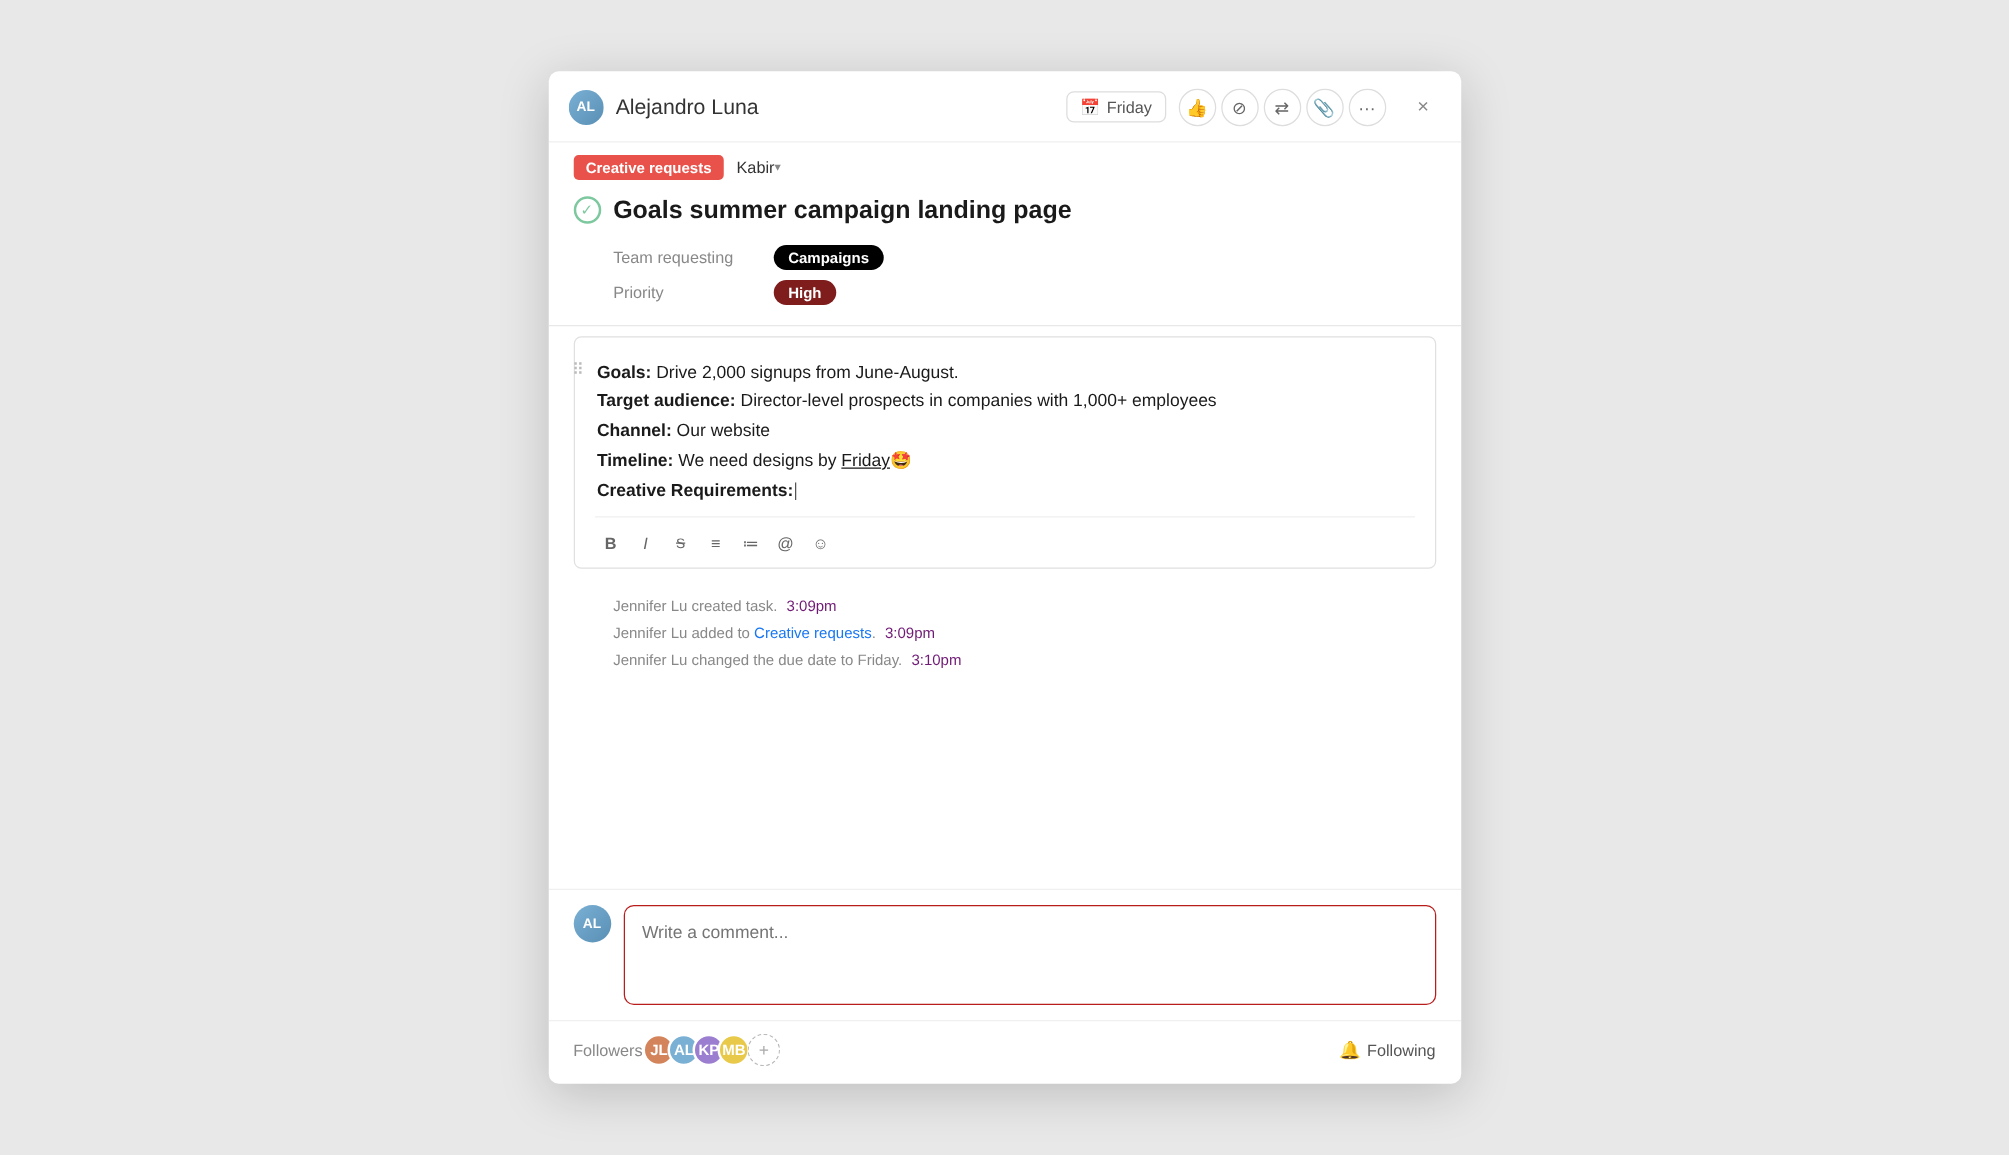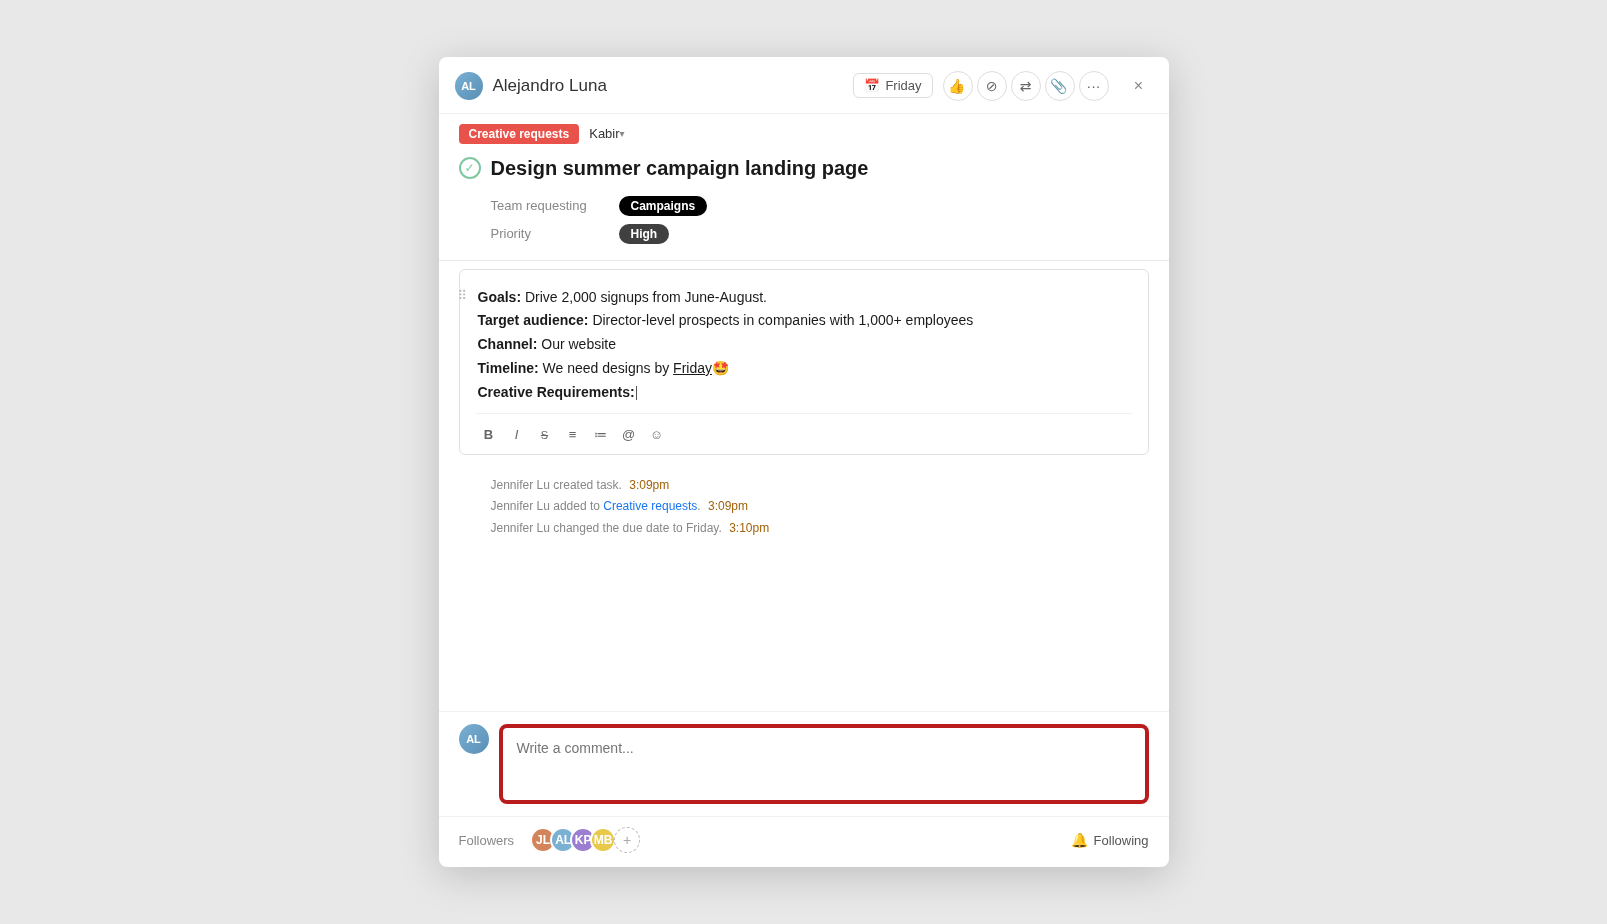--- a/index.html
+++ b/index.html
@@ -189,21 +189,21 @@
     .tag-campaigns {
       background: #000000;
       color: #fff;
       border-radius: 20px;
       padding: 3px 12px;
       font-size: 12px;
       font-weight: 600;
       cursor: pointer;
     }
     .tag-high {
-      background: #404040;
+      background: #7f1d1d;
       color: #fff;
       border-radius: 20px;
       padding: 3px 12px;
       font-size: 12px;
       font-weight: 600;
       cursor: pointer;
     }
 
     
     .divider {
@@ -272,21 +272,21 @@
     .activity-line {
       font-size: 12px;
       color: #888;
       line-height: 1.8;
     }
     .activity-link {
       color: #1877F2;
       text-decoration: none;
     }
     .activity-time {
-      color: #a16207;
+      color: #701a75;
       margin-left: 4px;
     }
 
     
     .comment-section {
       display: flex;
       align-items: flex-start;
       padding: 12px 20px 12px 20px;
       gap: 10px;
       border-top: 1px solid #f0f0f0;
@@ -300,21 +300,21 @@
       flex-shrink: 0;
       display: flex;
       align-items: center;
       justify-content: center;
       font-size: 11px;
       color: #fff;
       font-weight: 700;
     }
     .comment-input {
       flex: 1;
-      border: 4px solid #b91c1c;
+      border: 1px solid #b91c1c;
       border-radius: 8px;
       padding: 12px 14px;
       font-size: 14px;
       color: #aaa;
       min-height: 80px;
       resize: none;
       outline: none;
       font-family: inherit;
     }
 
@@ -322,21 +322,21 @@
     .followers-bar {
       display: flex;
       align-items: center;
       justify-content: space-between;
       padding: 10px 20px 14px 20px;
       border-top: 1px solid #f0f0f0;
     }
     .followers-left {
       display: flex;
       align-items: center;
-      gap: 16px;
+      gap: 0;
     }
     .followers-label {
       font-size: 13px;
       color: #888;
     }
     .followers-avatars {
       display: flex;
       align-items: center;
     }
     .follower-avatar {
@@ -409,21 +409,21 @@
   <div class="breadcrumb">
     <span class="breadcrumb-tag">Creative requests</span>
     <a class="breadcrumb-link">
       <span>Kabir</span>
       <span class="chevron-down">▾</span>
     </a>
   </div>
 
   <div class="task-title-row">
     <div class="check-circle">✓</div>
-    <h1 class="task-title">Design summer campaign landing page</h1>
+    <h1 class="task-title">Goals summer campaign landing page</h1>
   </div>
 
   <div class="fields-section">
     <div class="field-row">
       <span class="field-label">Team requesting</span>
       <span class="tag-campaigns">Campaigns</span>
     </div>
     <div class="field-row">
       <span class="field-label">Priority</span>
       <span class="tag-high">High</span>

